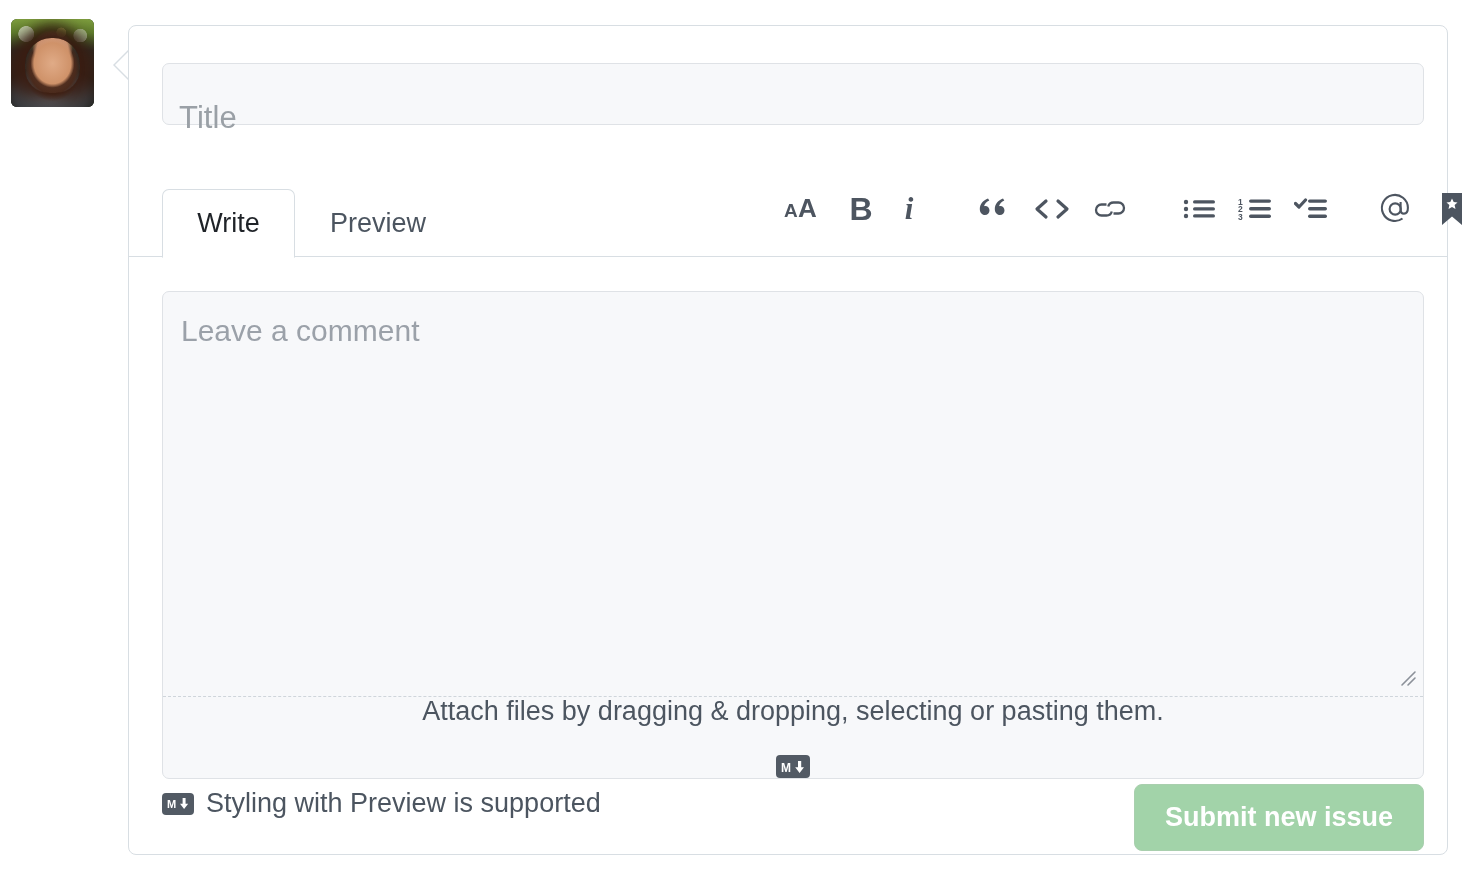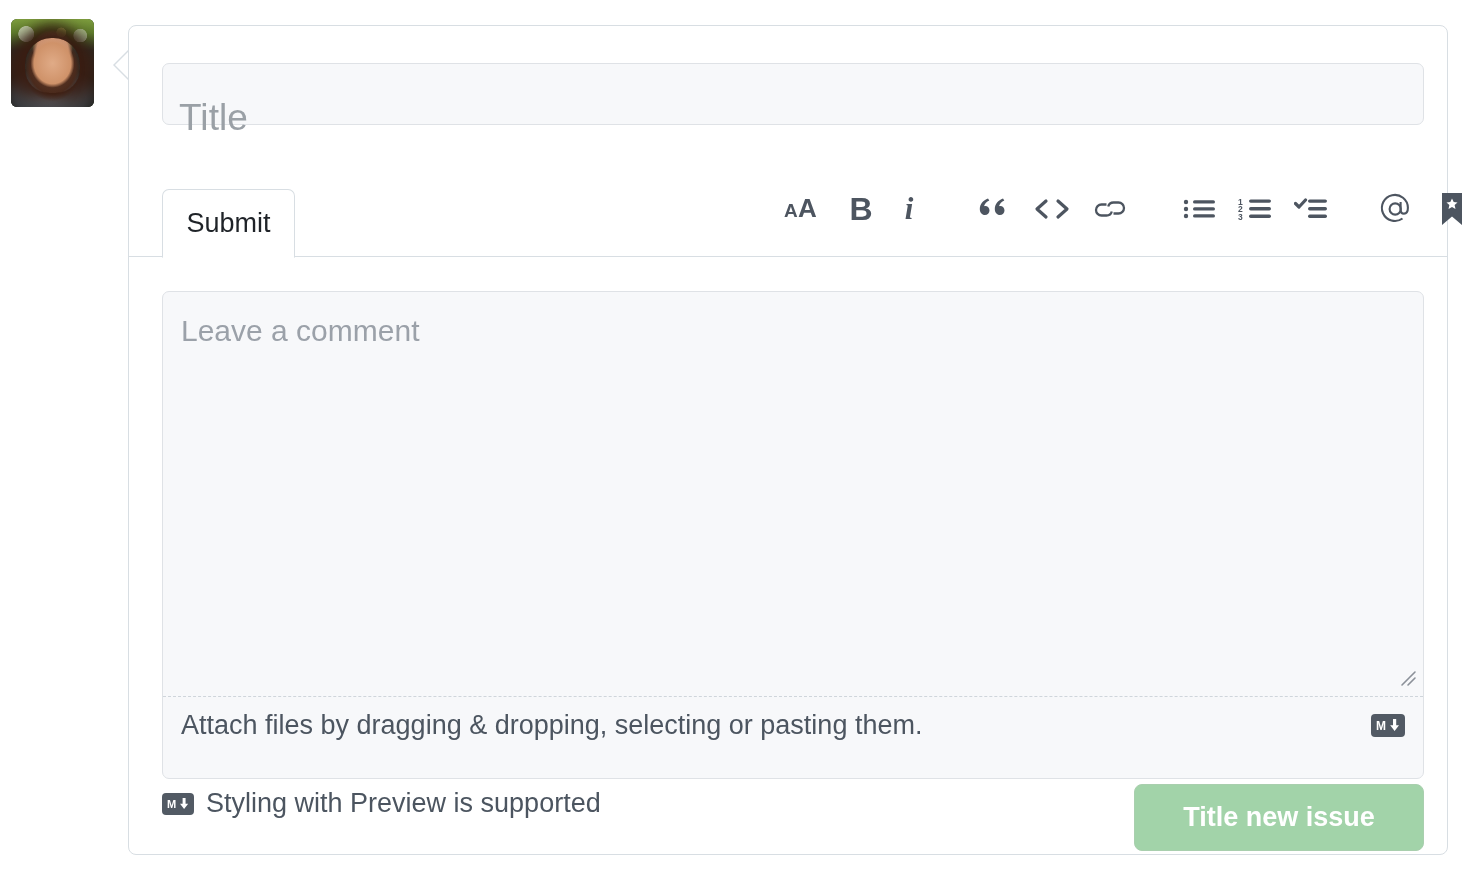--- a/index.html
+++ b/index.html
@@ -111,21 +111,21 @@
     height: 62px;
     box-sizing: border-box;
     background: #f7f8fa;
     border: 1px solid #dfe2e6;
     border-radius: 7px;
     display: flex;
     align-items: center;
     padding: 0 16px;
   }
   .title-field .ph {
-    font-size: 37px;
+    font-size: 31px;
     color: #9aa0a6;
     letter-spacing: .1px;
     margin-top: 48px;
   }
 
   
   .tabs-row {
     position: absolute;
     left: 0;
     top: 135px;
@@ -224,27 +224,28 @@
     position: absolute;
     right: 6px;
     bottom: 9px;
     width: 22px;
     height: 22px;
     cursor: nwse-resize;
   }
   .attach-row {
     position: absolute;
     left: 0;
-    bottom: 12px;
+    bottom: 0;
     width: 100%;
     height: 82px;
     display: flex;
     align-items: center;
     padding: 0 18px;
     box-sizing: border-box;
+    flex-direction: column;
   }
   .attach-text {
     font-size: 27px;
     color: #4c5560;
     flex: 1;
   }
 
   
   .md-badge {
     display: inline-flex;
@@ -310,21 +311,24 @@
 
   <div class="comment-box">
 
     <div class="title-field">
       <span class="ph">Title</span>
     </div>
 
     <div class="tabs-row">
       <div class="tabs-underline"></div>
       <div class="tab tab-write">
-        <span>Submit</span>
+        <span>Write</span>
+      </div>
+      <div class="tab tab-preview">
+        <span>Preview</span>
       </div>
     </div>
 
     <div class="toolbar">
 
       <div class="tb" style="left:650px;width:50px;">
         <svg width="40" height="28" viewBox="0 0 40 28">
           <text x="0" y="22" font-family="Liberation Sans, sans-serif" font-size="19" font-weight="700" fill="#4d5560">A</text>
           <text x="14" y="22" font-family="Liberation Sans, sans-serif" font-size="26" font-weight="700" fill="#4d5560">A</text>
         </svg>
@@ -429,18 +433,18 @@
       <div class="md-note">
         <span class="md-badge tiny">
           <svg width="24" height="15" viewBox="0 0 26 16">
             <text x="1" y="12.5" font-family="Liberation Sans, sans-serif" font-size="12" font-weight="700" fill="#ffffff">M</text>
             <path fill="#ffffff" d="M18 2h3.2v6.2H24L19.6 14 15.2 8.2H18z"></path>
           </svg>
         </span>
         <span class="md-note-text">Styling with Preview is supported</span>
       </div>
       <div class="submit-btn">
-        <span>Title new issue</span>
+        <span>Submit new issue</span>
       </div>
     </div>
 
   </div>
 </div>
 
 </body></html>

